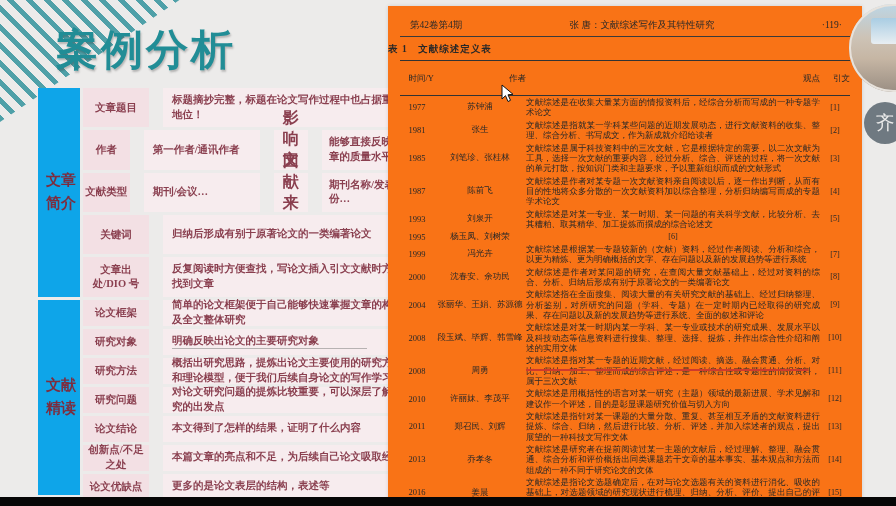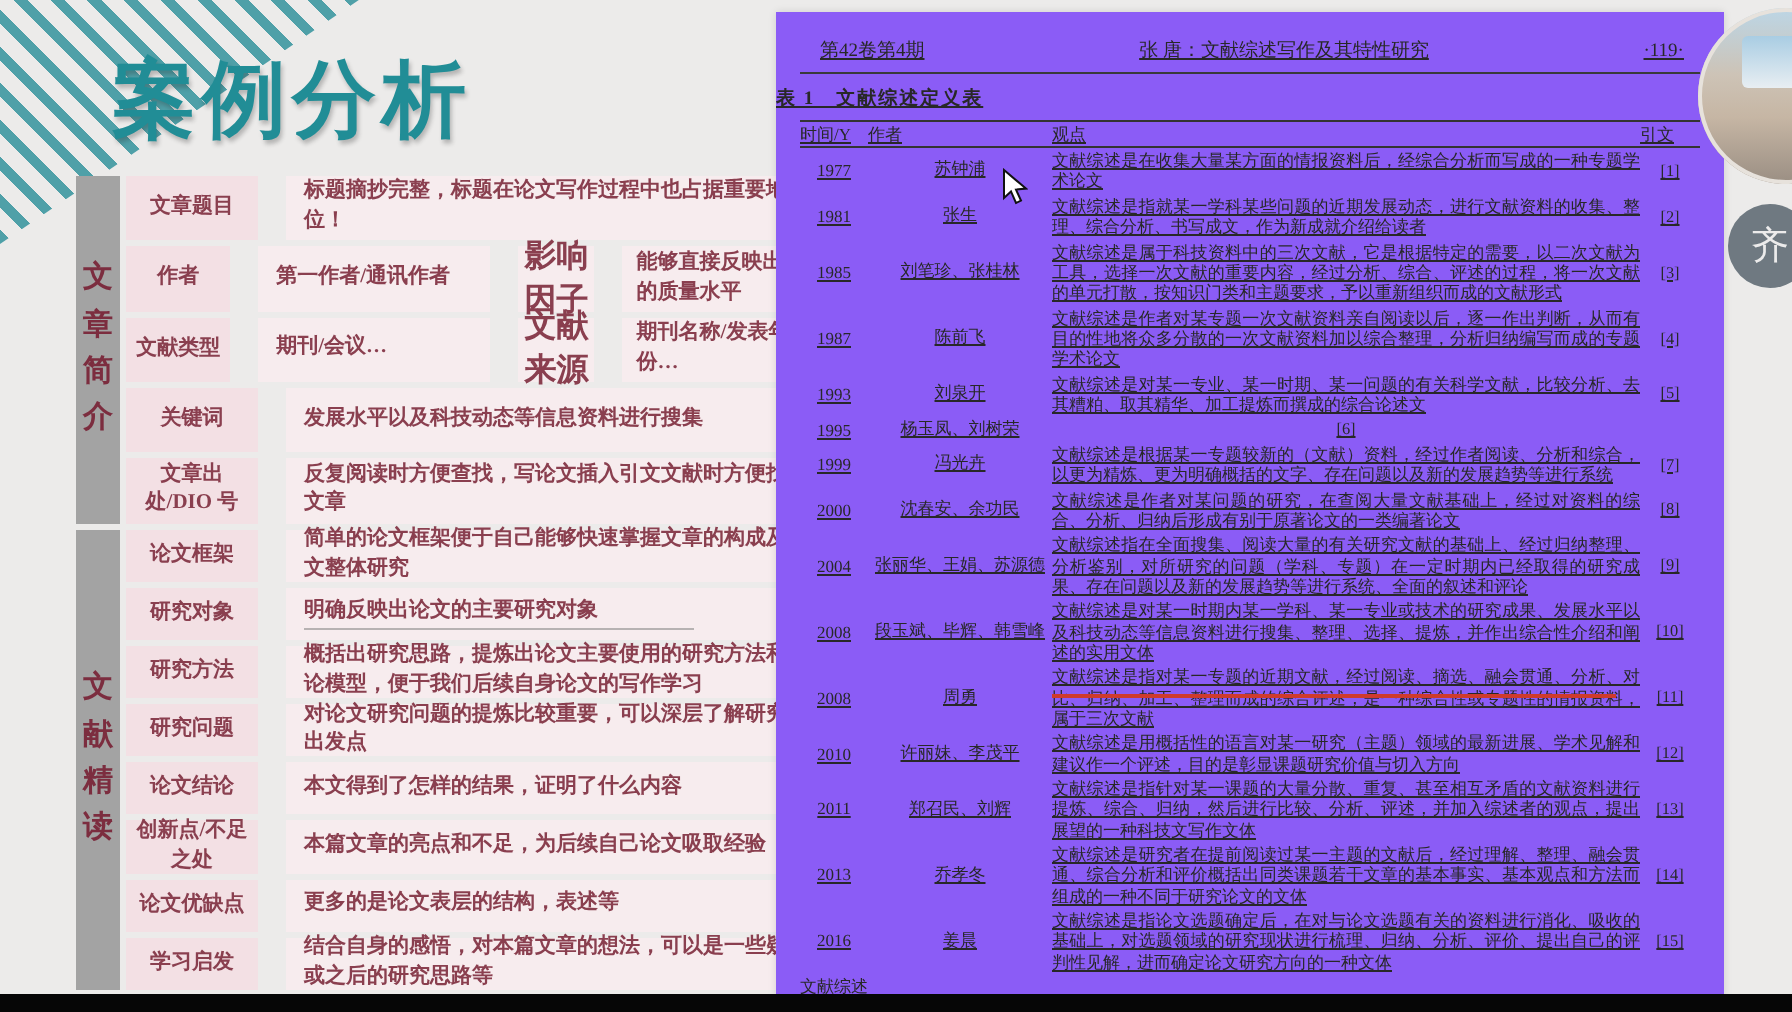--- a/index.html
+++ b/index.html
@@ -24,22 +24,22 @@
   }
   
   .ltable{
     position:absolute;left:38px;top:88px;width:382px;height:407px;
     display:flex;flex-direction:column;gap:3px;
     font-family:"Liberation Serif","DejaVu Serif",serif;
     color:#8a3f4f;
   }
   .lsection{display:flex;gap:3px;min-height:0;}
   .side-label{
-    width:22px;background:#a3a3a3;color:#7c2d3f;
-    display:flex;align-items:center;justify-content:center;text-align:center;
+    width:42px;background:#0ea5e9;color:#7c2d3f;
+    display:flex;align-items:center;justify-content:center;text-align:right;
     font-size:15px;font-weight:bold;line-height:1.55;padding:0 4px;box-sizing:border-box;
   }
   .lrows{flex:1;display:flex;flex-direction:column;gap:3px;min-width:0;}
   .lrow{flex:1;display:flex;gap:14px;min-height:26px;}
   .lrow>div{box-sizing:border-box;}
   .lcell-label{
     width:66px;background:#f3e0e4;display:flex;align-items:center;justify-content:center;
     text-align:center;font-size:10.5px;font-weight:bold;padding:3px 2px;line-height:1.35;
   }
   .lcell-text{
@@ -52,40 +52,39 @@
   }
   .lcell-subtext{
     width:136px;background:#f7ecee;display:flex;align-items:center;
     font-size:10.5px;font-weight:bold;padding:3px 7px;line-height:1.4;
   }
   .lcell-mid{width:116px;flex:none;}
   .u-line{border-bottom:1px solid #b7b2b2;padding-right:48px;}
   
   .page{
     position:absolute;left:388px;top:6px;width:474px;height:500px;
-    background:#8b5cf6;color:#282828;
+    background:#f97316;color:#282828;
     font-family:"Liberation Serif","DejaVu Serif",serif;
     box-shadow:0 0 4px rgba(0,0,0,.12);
     overflow:hidden;
-    text-decoration:underline;
   }
   .page-header{
     display:flex;justify-content:space-between;align-items:baseline;
     padding:13px 20px 4px 22px;font-size:9.5px;
   }
   .header-rule{border-top:1.2px solid #3a3a3a;margin:0 12px;}
   .tbl-title{
     font-size:9.5px;font-weight:bold;
     margin:6px 0 4px;letter-spacing:1px;
   }
   .jtable{margin:0 12px;font-size:8.5px;}
   .jhead{
     display:grid;grid-template-columns:34px 92px 1fr 30px;
     border-top:1.3px solid #333;border-bottom:.8px solid #333;
-    padding:1px 0;align-items:center;text-align:left;line-height:10px;
+    padding:12px 0;align-items:center;text-align:right;line-height:10px;
     word-break:break-all;
   }
   .jrow{
     display:grid;grid-template-columns:34px 92px 1fr 30px;
     padding:1.2px 0;align-items:center;
   }
   .jrow:last-child{border-bottom:1.3px solid #333;}
   .jrow .yr{text-align:center;}
   .jrow .au{text-align:center;line-height:9.8px;padding:0 2px;}
   .jrow .vp{text-align:justify;line-height:10.2px;position:relative;word-break:break-all;}
@@ -136,21 +135,21 @@
             <div class="lcell-subtext">能够直接反映出文章的质量水平</div>
           </div>
           <div class="lrow">
             <div class="lcell-label">文献类型</div>
             <div class="lcell-text lcell-mid">期刊/会议…</div>
             <div class="lcell-sublabel">文献来源</div>
             <div class="lcell-subtext">期刊名称/发表年份…</div>
           </div>
           <div class="lrow">
             <div class="lcell-label">关键词</div>
-            <div class="lcell-text">发展水平以及科技动态等信息资料进行搜集</div>
+            <div class="lcell-text">归纳后形成有别于原著论文的一类编著论文</div>
           </div>
           <div class="lrow">
             <div class="lcell-label">文章出处/DIO 号</div>
             <div class="lcell-text">反复阅读时方便查找，写论文插入引文文献时方便找到文章</div>
           </div>
         </div>
       </div>
       <div class="lsection" style="flex-grow: 8;">
         <div class="side-label">文献精读</div>
         <div class="lrows">

